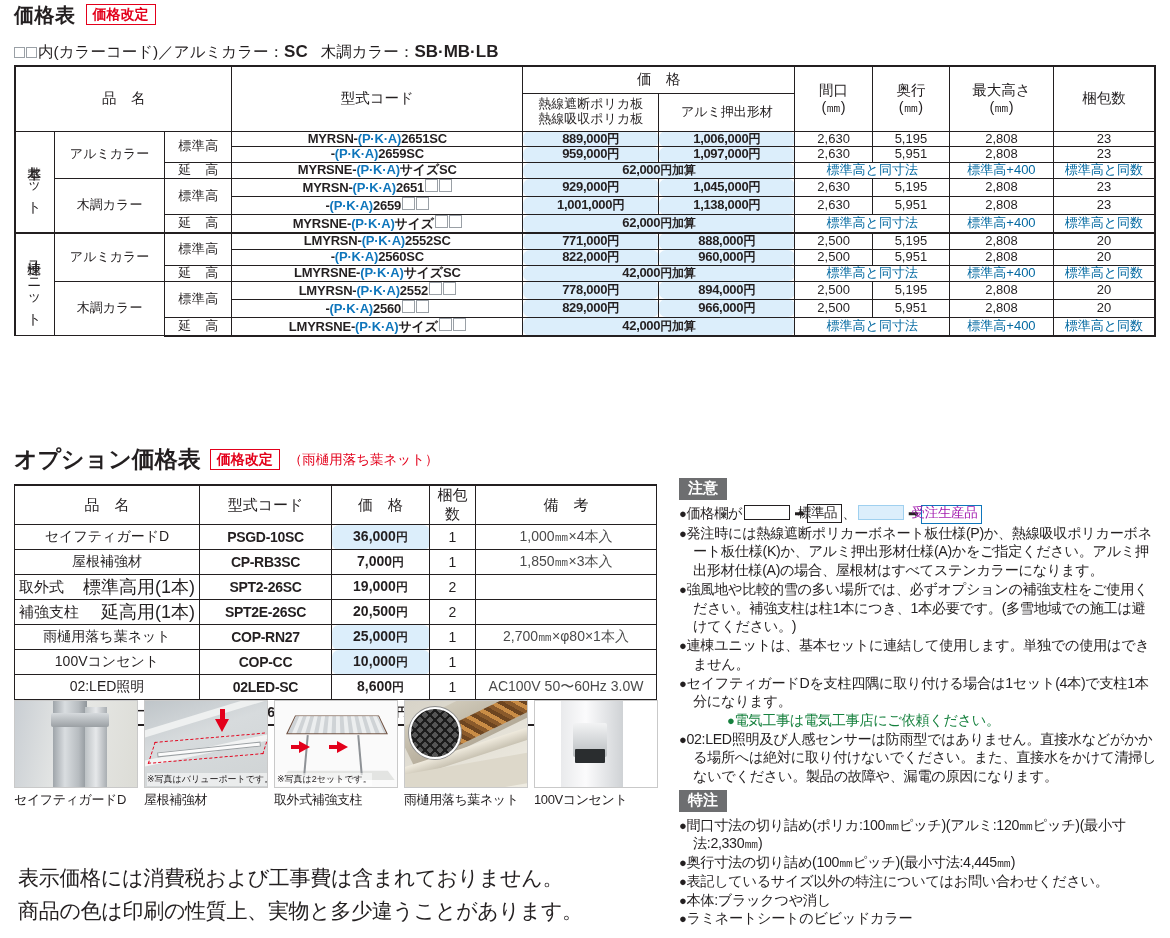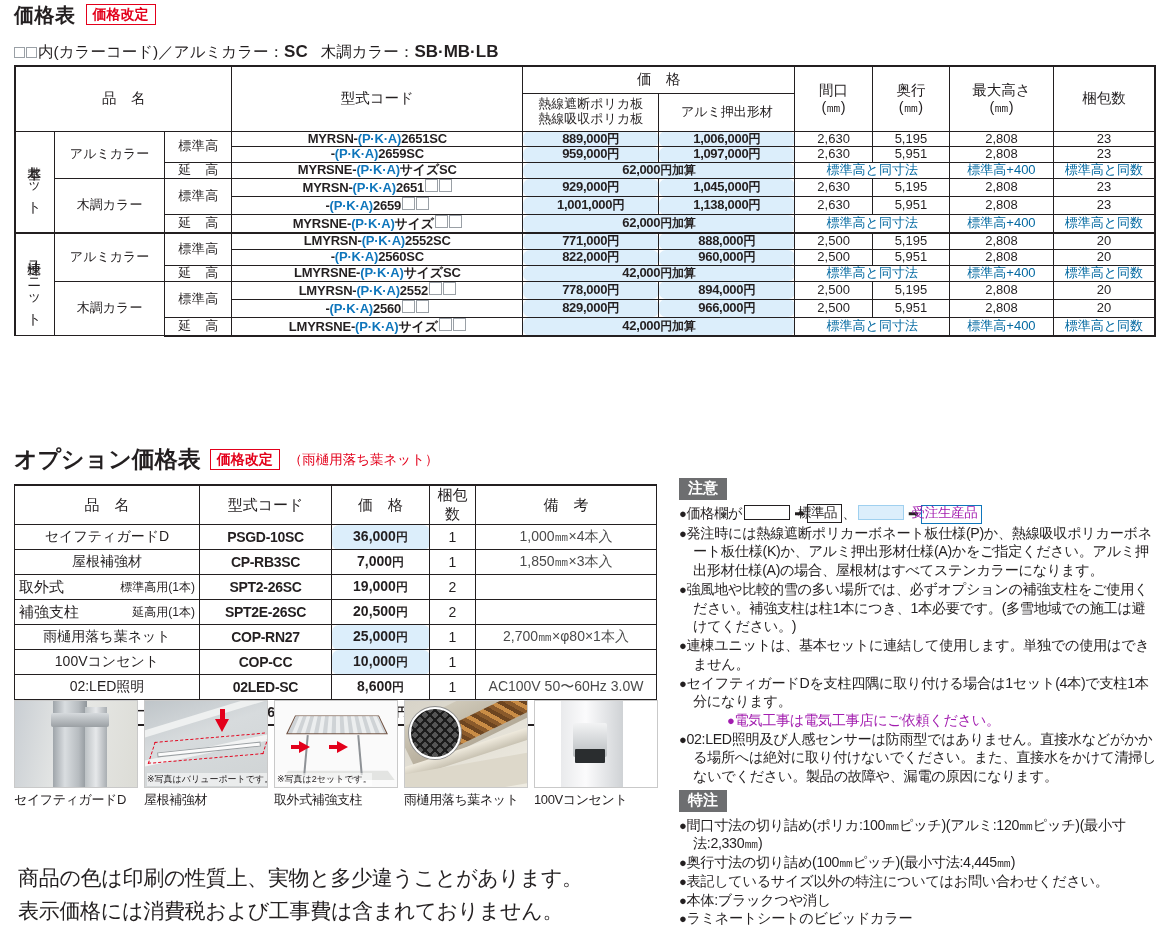--- a/index.html
+++ b/index.html
@@ -129,21 +129,21 @@
   #opt-table thead th{ font-weight:normal; font-size:15px; border-top:2.2px solid #231f20; }
   #opt-table tbody tr:last-child td{ border-bottom:2.2px solid #231f20; }
   #opt-table .o-name{ width:185px; }
   #opt-table .o-code{ width:132px; }
   #opt-table .o-price{ width:98px; }
   #opt-table .o-pack{ width:46px; }
   #opt-table .o-note{ width:181px; }
   td.o-name-td{ text-align:left; font-size:15px; white-space:nowrap; padding-left:5px; }
   .split-name{ display:flex; justify-content:space-between; align-items:center;gap:7px; }
   .split-name .left{ font-size:15px; }
-  .split-name .right{ font-size:12px; }
+  .split-name .right{ font-size:18px; }
   td.o-code-td{ font-weight:bold; font-size:18px; letter-spacing:-.3px; }
   td.o-price-td{ text-align:right; font-weight:bold; font-size:16.5px; padding-right:4px; white-space:nowrap;}
   td.o-price-td .yen{ font-size:12px; }
   td.o-note-td{ font-size:12.5px; color:#4a4a4a; white-space:nowrap; }
 
   
   #thumbs{
     position:absolute; left:14px; top:700px;
     display:flex; gap:6px;
   }
@@ -265,21 +265,21 @@
     padding:1px 9px 2px; line-height:1.25;
     margin-bottom:4px;
   }
   ul.bullets{ list-style:none; margin:0; padding:0; }
   ul.bullets li{
     font-size:14.2px; line-height:1.32;
     padding-left:14px; text-indent:-14px;
     margin-bottom:0px; letter-spacing:-.35px;
   }
   ul.bullets li .dot{ color:#231f20; font-size:13px; }
-  ul.bullets li.red-line, ul.bullets li.red-line .dot{ color:#a21caf;margin-left:24px; }
+  ul.bullets li.red-line, ul.bullets li.red-line .dot{ color:#15803d;margin-left:24px; }
   .swatch-white{
     display:inline-block; width:46px; height:15px;
     border:1.3px solid #231f20; background:#fff; vertical-align:-2px; margin:0 2px;
   }
   .swatch-blue{
     display:inline-block; width:46px; height:15px;
     border:1.3px solid #9fd0ef; background:#dceefb; vertical-align:-2px; margin:0 2px;
   }
   .tagbox{
     display:inline-block; border:1.3px solid #231f20;
@@ -615,22 +615,22 @@
         <div class="col"></div>
         <div class="box"></div>
         <div class="slot"></div>
     </div>
     <div class="cap">100Vコンセント</div>
   </div>
 
 </div>
 
 <div id="disclaimer">
+  <div>表示価格には消費税および工事費は含まれておりません。</div>
   <div>商品の色は印刷の性質上、実物と多少違うことがあります。</div>
-  <div>表示価格には消費税および工事費は含まれておりません。</div>
 </div>
 
 <div id="notice-block">
   <div class="sec-head">注意</div>
   <ul class="bullets">
     <li><span class="dot">●</span><span>価格欄が</span><span class="swatch-white"></span><span class="arrowch">➡</span><span class="tagbox">標準品</span><span>、</span><span class="swatch-blue"></span><span class="arrowch">➡</span><span class="tagbox blue">受注生産品</span></li>
   </ul>
   <ul class="bullets" id="notice-rest">
       <li><span class="dot">●</span><span>発注時には熱線遮断ポリカーボネート板仕様(P)か、熱線吸収ポリカーボネート板仕様(K)か、アルミ押出形材仕様(A)かをご指定ください。アルミ押出形材仕様(A)の場合、屋根材はすべてステンカラーになります。</span></li>
       <li><span class="dot">●</span><span>強風地や比較的雪の多い場所では、必ずオプションの補強支柱をご使用ください。補強支柱は柱1本につき、1本必要です。(多雪地域での施工は避けてください。)</span></li>

